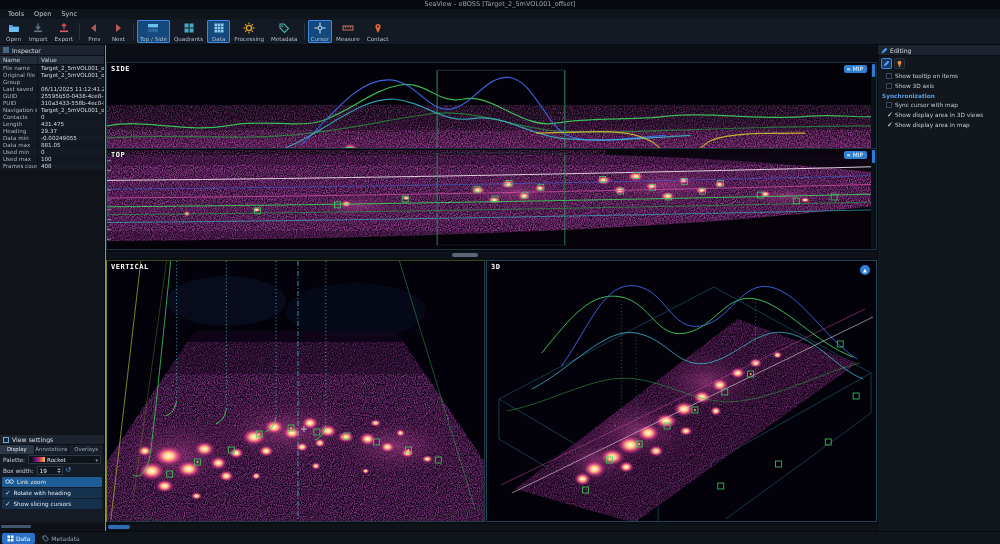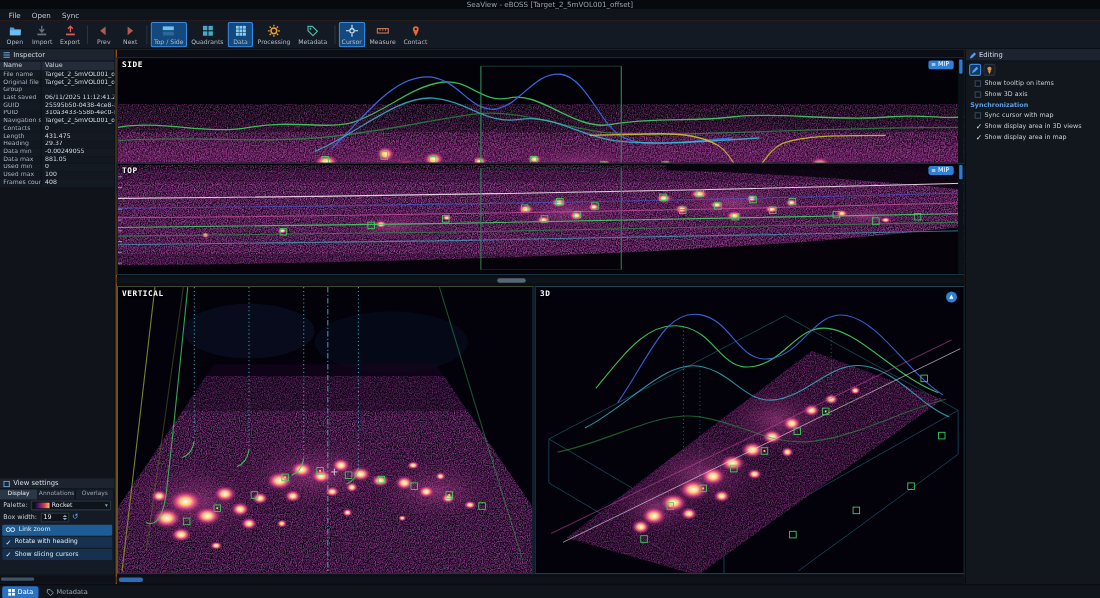--- a/index.html
+++ b/index.html
@@ -70,21 +70,21 @@
 .cb.checked{border-color:transparent;background:transparent}
 .cb.checked::after{content:"✓";position:absolute;left:0;top:-2px;font-size:7px;color:#d9e4ef}
 .sync-title{padding:2px 0 1px 4px;font-size:5.8px;color:#5aa0e0;font-weight:bold}
 .editbtns{display:flex;gap:2px;padding:2px 3px}
 .ebtn{width:11px;height:11px;border:1px solid #2a323e;background:#181f29;border-radius:2px;
   display:flex;align-items:center;justify-content:center}
 .ebtn.sel{border-color:#3b8ae0;background:#143a5e}
 
 
 .view{position:absolute;background:#04020a;border:1px solid #16333f;overflow:hidden}
-.view.side{top:7px;left:0;right:0;height:124px}
+.view.side{top:17px;left:0;right:0;height:124px}
 .view.top{top:103px;left:0;right:0;height:102px}
 .view.vertical{top:215px;left:0;width:379px;height:262px;border-color:#3a4a1e #1d3a46 #1d3a46 #7c8a2a}
 .view.threed{top:215px;left:380px;width:391px;height:262px;border-color:#1d4450}
 .canvas{position:absolute;inset:0;width:100%;height:100%}
 .viewlabel{position:absolute;top:2px;left:4px;font-family:"DejaVu Sans Mono","Liberation Mono",monospace;
   font-weight:bold;font-size:7px;color:#fff;letter-spacing:.5px;text-shadow:0 0 2px #000,0 0 2px #000}
 .mipbtn{position:absolute;top:2px;right:9px;background:#2f7fd4;color:#fff;font-size:5.8px;
   padding:1px 4px 1px 3px;border-radius:2px;display:flex;align-items:center;gap:2px;line-height:6px}
 .mipico{font-size:5px;line-height:5px}
 .vscroll{position:absolute;right:0;top:0;bottom:0;width:5px;background:#0c1118}
@@ -143,21 +143,21 @@
 </defs>
 </svg>
 
 <div class="app">
 
   <div class="titlebar">
     <span>SeaView - eBOSS [Target_2_5mVOL001_offset]</span>
   </div>
 
   <div class="menubar">
-    <span class="menu-item">File</span>
+    <span class="menu-item">Tools</span>
     <span class="menu-item">Open</span>
     <span class="menu-item">Sync</span>
   </div>
 
   <div class="toolbar">
     <div class="tbtn">
       <span class="ticon">
           <svg width="12" height="12">
             <path d="M1,3 h3.4 l1,1.6 h5.6 v5.4 h-10 z" fill="#4da0e0"></path>
             <path d="M1,5.4 h10 l-1,4.6 h-9 z" fill="#74bcf0"></path>

